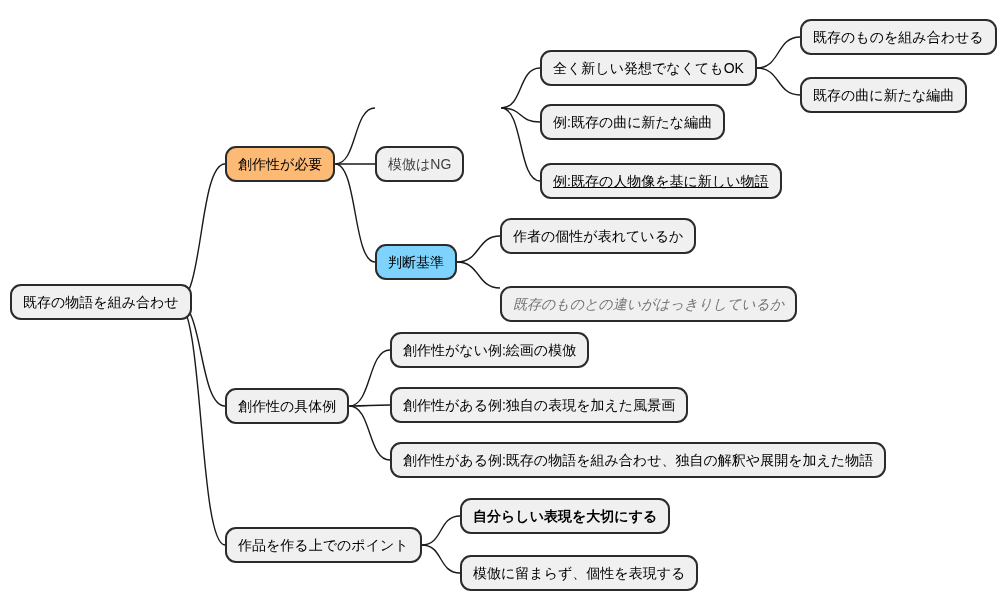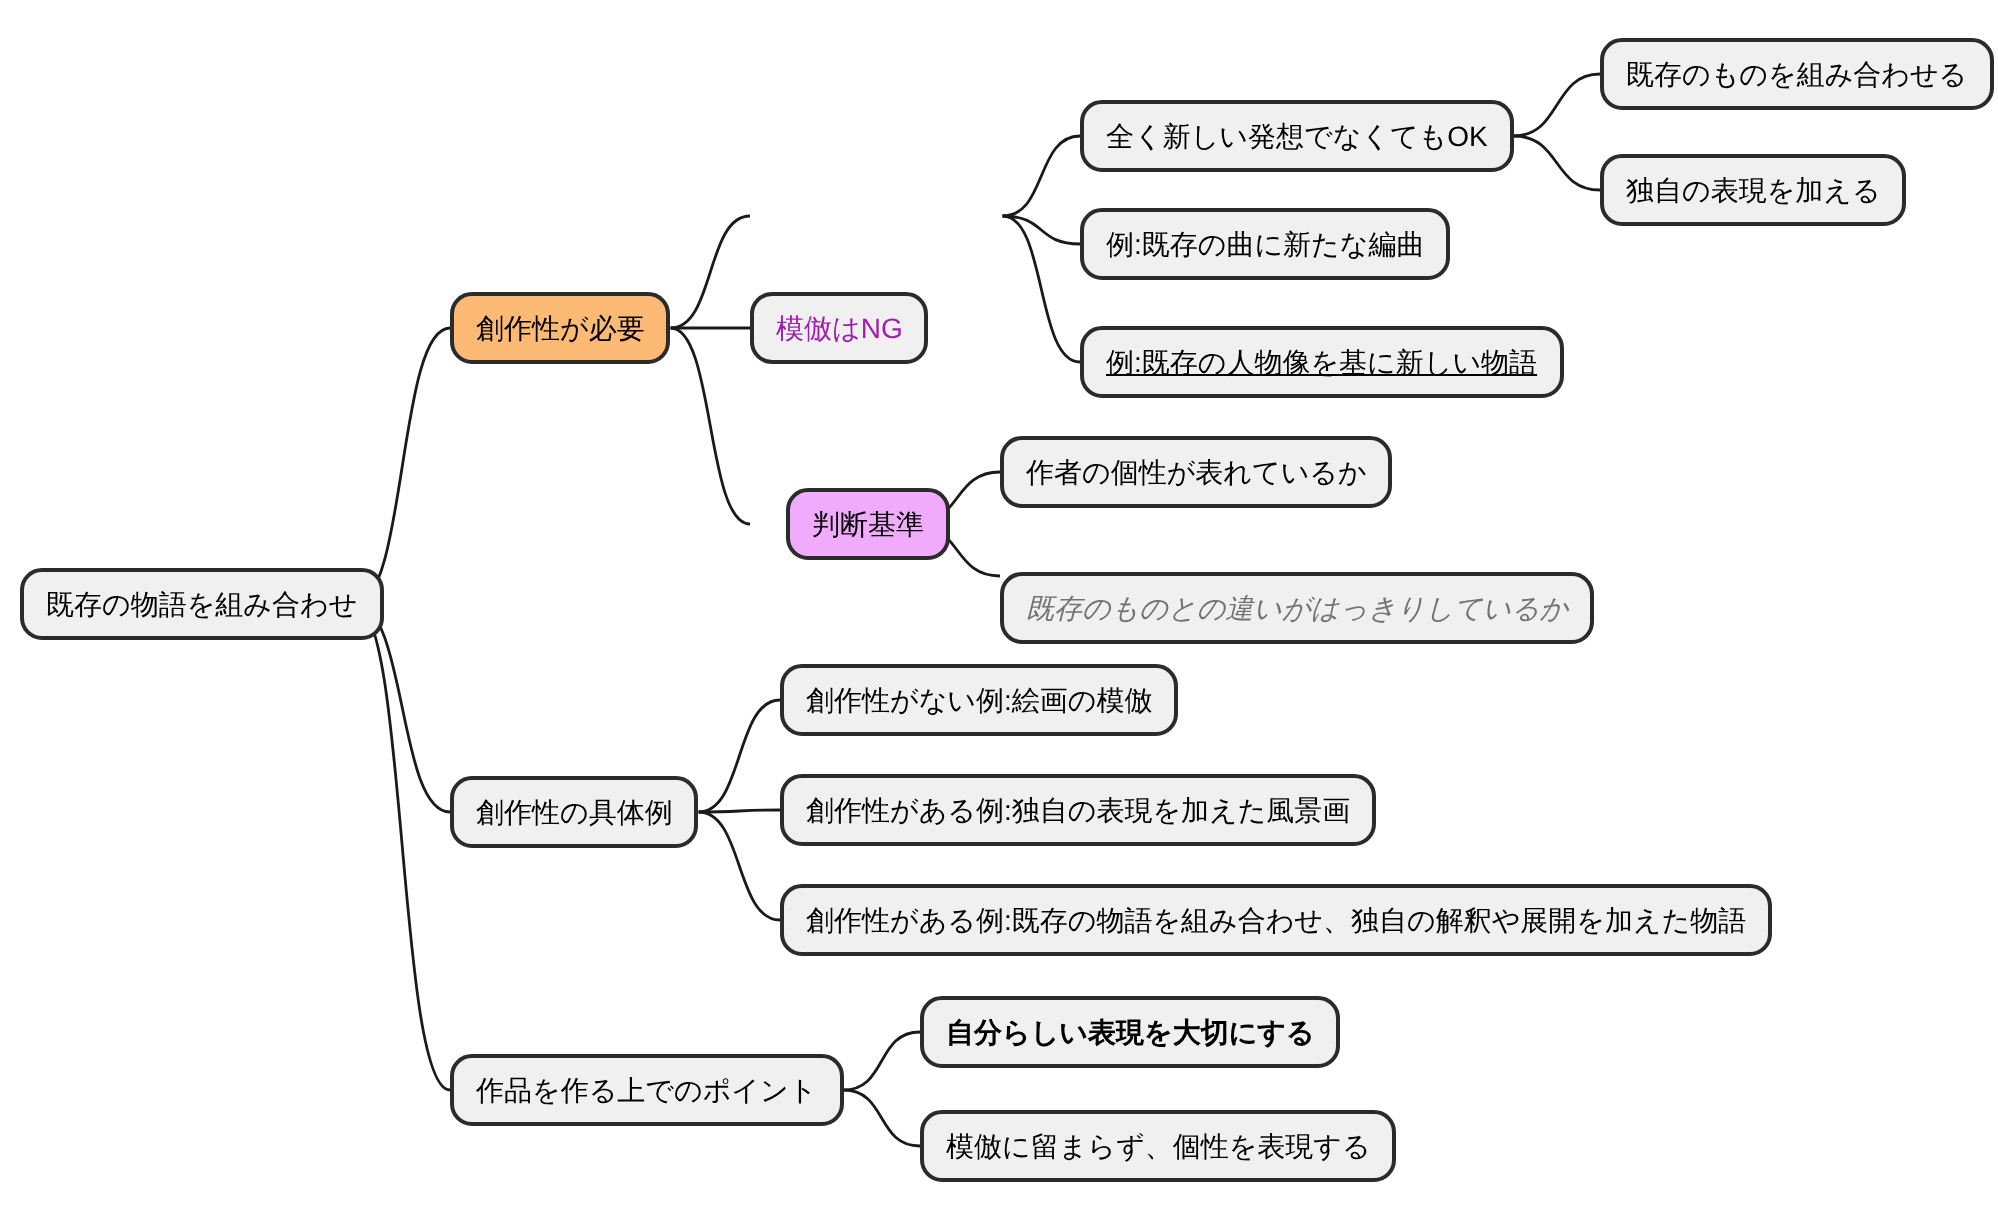--- a/index.html
+++ b/index.html
@@ -59,27 +59,27 @@
       <path d="M 349.328125 406 C 371.69765625 406, 367.63046875 405, 390 405" fill="none" stroke="#1a1a1a" stroke-width="1.4"></path>
       <path d="M 349.328125 406 C 371.69765625 406, 367.63046875 460, 390 460" fill="none" stroke="#1a1a1a" stroke-width="1.4"></path>
       <path d="M 421.625 545 C 443.625 545, 438 516, 460 516" fill="none" stroke="#1a1a1a" stroke-width="1.4"></path>
       <path d="M 421.625 545 C 443.625 545, 438 573, 460 573" fill="none" stroke="#1a1a1a" stroke-width="1.4"></path>
     </svg>
 
 <div class="node" style="left: 10px; top: 302px; background: rgb(240, 240, 240); border-color: rgb(43, 43, 43); color: rgb(0, 0, 0);">既存の物語を組み合わせ</div>
     <div class="node" style="left: 225px; top: 164px; background: #fdba74; border-color: rgb(43, 43, 43); color: rgb(0, 0, 0);">創作性が必要</div>
     <div class="node" style="left: 225px; top: 406px; background: rgb(240, 240, 240); border-color: rgb(43, 43, 43); color: rgb(0, 0, 0);">創作性の具体例</div>
     <div class="node" style="left: 225px; top: 545px; background: rgb(240, 240, 240); border-color: rgb(43, 43, 43); color: rgb(0, 0, 0);">作品を作る上でのポイント</div>
-    <div class="node" style="left: 375px; top: 164px; background: rgb(240, 240, 240); border-color: rgb(43, 43, 43); color: #a21caf; text-align: right;">模倣はNG</div>
-    <div class="node" style="left: 393px; top: 262px; background: #f0abfc; border-color: rgb(43, 43, 43); color: rgb(0, 0, 0);">判断基準</div>
+    <div class="node" style="left: 375px; top: 164px; background: rgb(240, 240, 240); border-color: rgb(43, 43, 43); color: #404040; text-align: right;">模倣はNG</div>
+    <div class="node" style="left: 375px; top: 262px; background: #7dd3fc; border-color: rgb(43, 43, 43); color: rgb(0, 0, 0);">判断基準</div>
     <div class="node" style="left: 540px; top: 68px; background: rgb(240, 240, 240); border-color: rgb(43, 43, 43); color: rgb(0, 0, 0);">全く新しい発想でなくてもOK</div>
     <div class="node" style="left: 540px; top: 122px; background: rgb(240, 240, 240); border-color: rgb(43, 43, 43); color: rgb(0, 0, 0);">例:既存の曲に新たな編曲</div>
     <div class="node" style="left: 540px; top: 181px; background: rgb(240, 240, 240); border-color: rgb(43, 43, 43); color: rgb(0, 0, 0); text-decoration: underline;">例:既存の人物像を基に新しい物語</div>
     <div class="node" style="left: 800px; top: 37px; background: rgb(240, 240, 240); border-color: rgb(43, 43, 43); color: rgb(0, 0, 0);">既存のものを組み合わせる</div>
-    <div class="node" style="left: 800px; top: 95px; background: rgb(240, 240, 240); border-color: rgb(43, 43, 43); color: rgb(0, 0, 0);">独自の表現を加える</div>
+    <div class="node" style="left: 800px; top: 95px; background: rgb(240, 240, 240); border-color: rgb(43, 43, 43); color: rgb(0, 0, 0);">既存の曲に新たな編曲</div>
     <div class="node" style="left: 500px; top: 236px; background: rgb(240, 240, 240); border-color: rgb(43, 43, 43); color: rgb(0, 0, 0);">作者の個性が表れているか</div>
     <div class="node" style="left: 500px; top: 304px; background: rgb(240, 240, 240); border-color: rgb(43, 43, 43); color: #737373; font-style: italic;">既存のものとの違いがはっきりしているか</div>
     <div class="node" style="left: 390px; top: 350px; background: rgb(240, 240, 240); border-color: rgb(43, 43, 43); color: rgb(0, 0, 0);">創作性がない例:絵画の模倣</div>
     <div class="node" style="left: 390px; top: 405px; background: rgb(240, 240, 240); border-color: rgb(43, 43, 43); color: rgb(0, 0, 0);">創作性がある例:独自の表現を加えた風景画</div>
     <div class="node" style="left: 390px; top: 460px; background: rgb(240, 240, 240); border-color: rgb(43, 43, 43); color: rgb(0, 0, 0);">創作性がある例:既存の物語を組み合わせ、独自の解釈や展開を加えた物語</div>
     <div class="node" style="left: 460px; top: 516px; background: rgb(240, 240, 240); border-color: rgb(43, 43, 43); color: rgb(0, 0, 0); font-weight: bold;">自分らしい表現を大切にする</div>
     <div class="node" style="left: 460px; top: 573px; background: rgb(240, 240, 240); border-color: rgb(43, 43, 43); color: rgb(0, 0, 0);">模倣に留まらず、個性を表現する</div>
   </div>
 
 </body></html>

